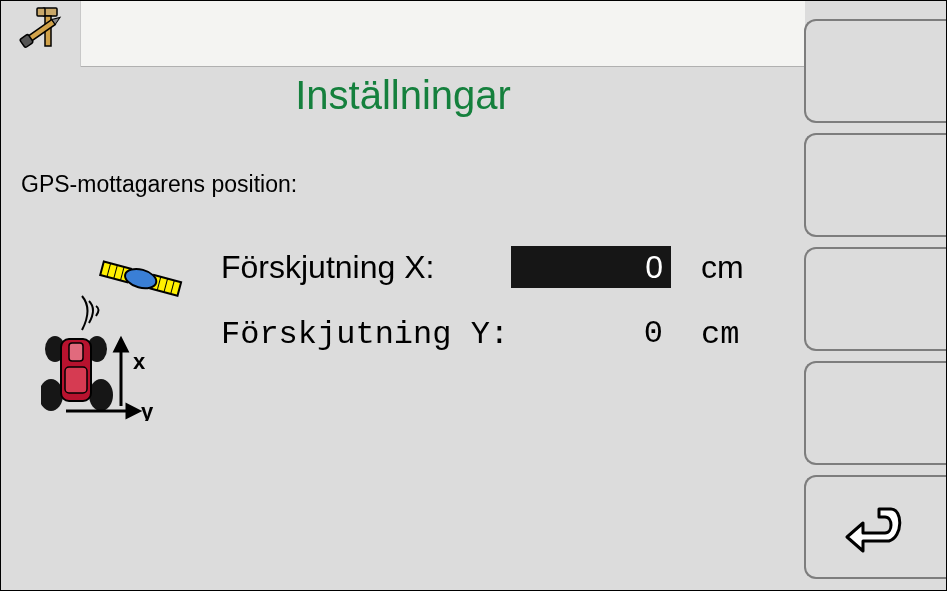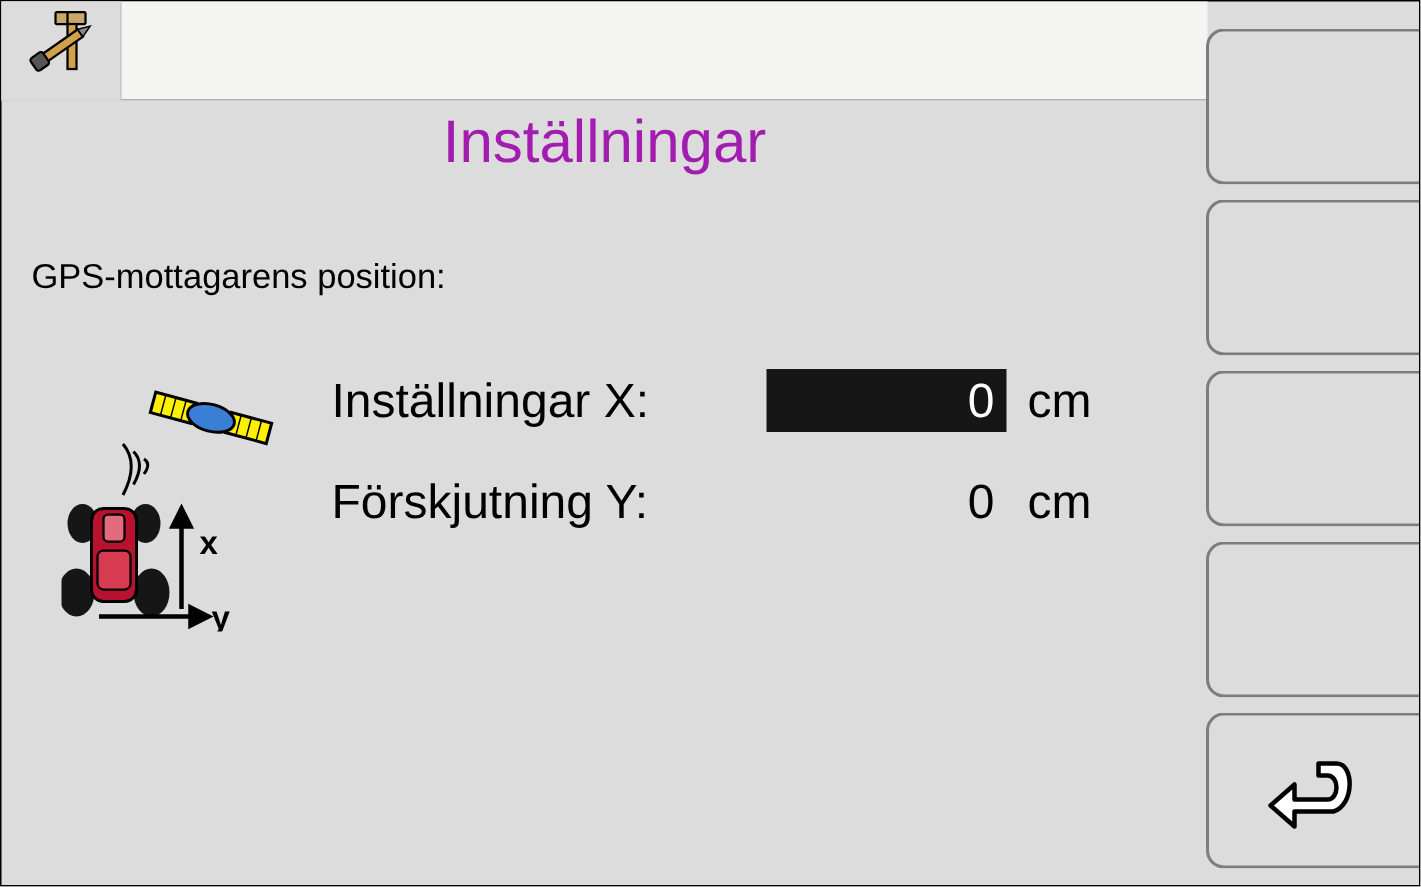--- a/index.html
+++ b/index.html
@@ -32,21 +32,21 @@
       border-right: 1px solid #c8c8c8;
     }
     .title {
       position: absolute;
       top: 72px;
       left: 0;
       width: 804px;
       text-align: center;
       font-size: 40px;
       font-weight: normal;
-      color: #a21caf;
+      color: #15803d;
     }
     .section-label {
       position: absolute;
       left: 20px;
       top: 170px;
       font-size: 23px;
       color: #000;
     }
     .diagram {
       position: absolute;
@@ -57,39 +57,39 @@
     }
     .row {
       position: absolute;
       left: 220px;
       display: flex;
       align-items: center;
       font-size: 32px;
       color: #000;
     }
     .row-x { top: 245px; }
-    .row-y { top: 312px; }
+    .row-y { top: 312px; font-family: Liberation Mono, monospace; }
     .row .lbl { width: 290px; }
     .value-field {
       width: 160px;
       height: 42px;
       text-align: right;
       padding: 2px 8px;
       font-size: 32px;
       line-height: 38px;
     }
     .value-field.active {
       background: #161616;
       color: #fff;
     }
     .value-field.inactive {
       background: transparent;
       color: #000;
     }
-    .unit { margin-left: 14px; text-align: center; }
+    .unit { margin-left: 30px; text-align: center; }
     .softkeys {
       position: absolute;
       right: 0; top: 18px;
       width: 142px;
       height: 560px;
       display: flex;
       flex-direction: column;
       gap: 10px;
     }
     .softkey {
@@ -174,21 +174,21 @@
 
         <line x1="25" y1="160" x2="90" y2="160"></line>
         <polygon points="98,160 86,154 86,166"></polygon>
       </g>
       <text x="92" y="118" font-family="Arial" font-size="22" font-weight="bold">x</text>
       <text x="100" y="168" font-family="Arial" font-size="22" font-weight="bold">y</text>
     </svg>
   </div>
 
   <div class="row row-x">
-    <div class="lbl">Inställningar X:</div>
+    <div class="lbl">Förskjutning X:</div>
     <div class="value-field active">0</div>
     <div class="unit">cm</div>
   </div>
 
   <div class="row row-y">
     <div class="lbl">Förskjutning Y:</div>
     <div class="value-field inactive">0</div>
     <div class="unit">cm</div>
   </div>
 

